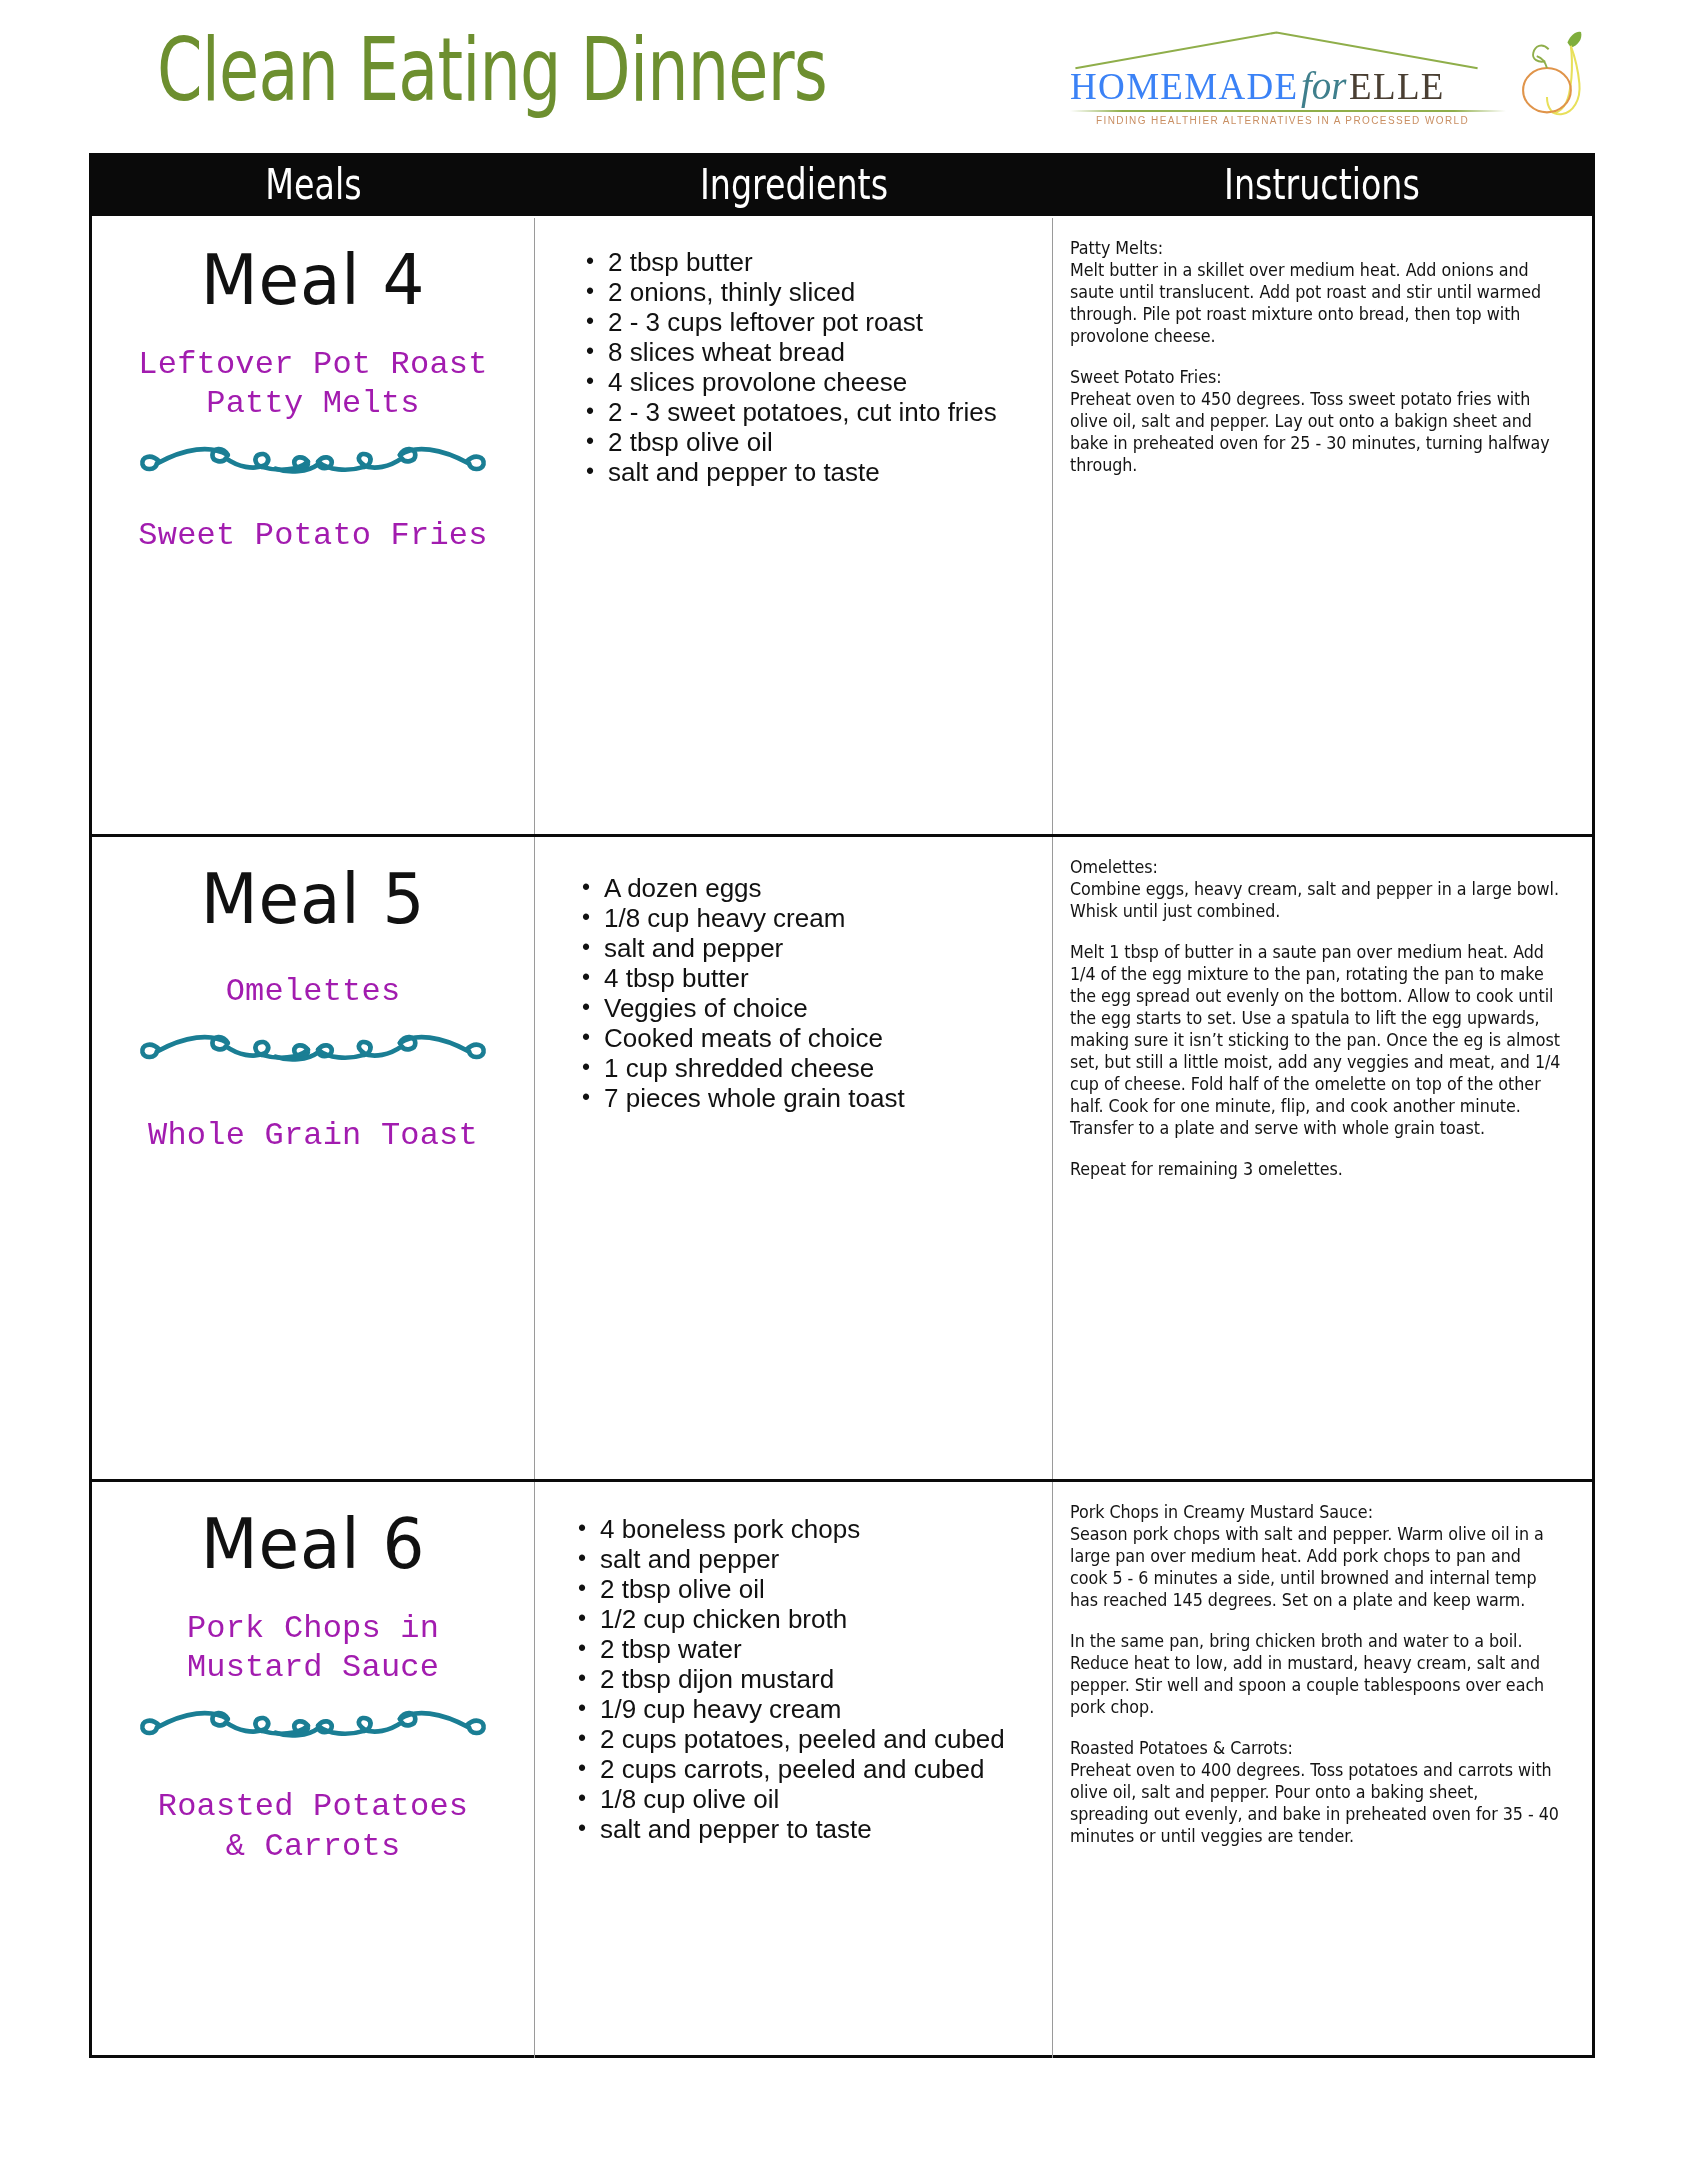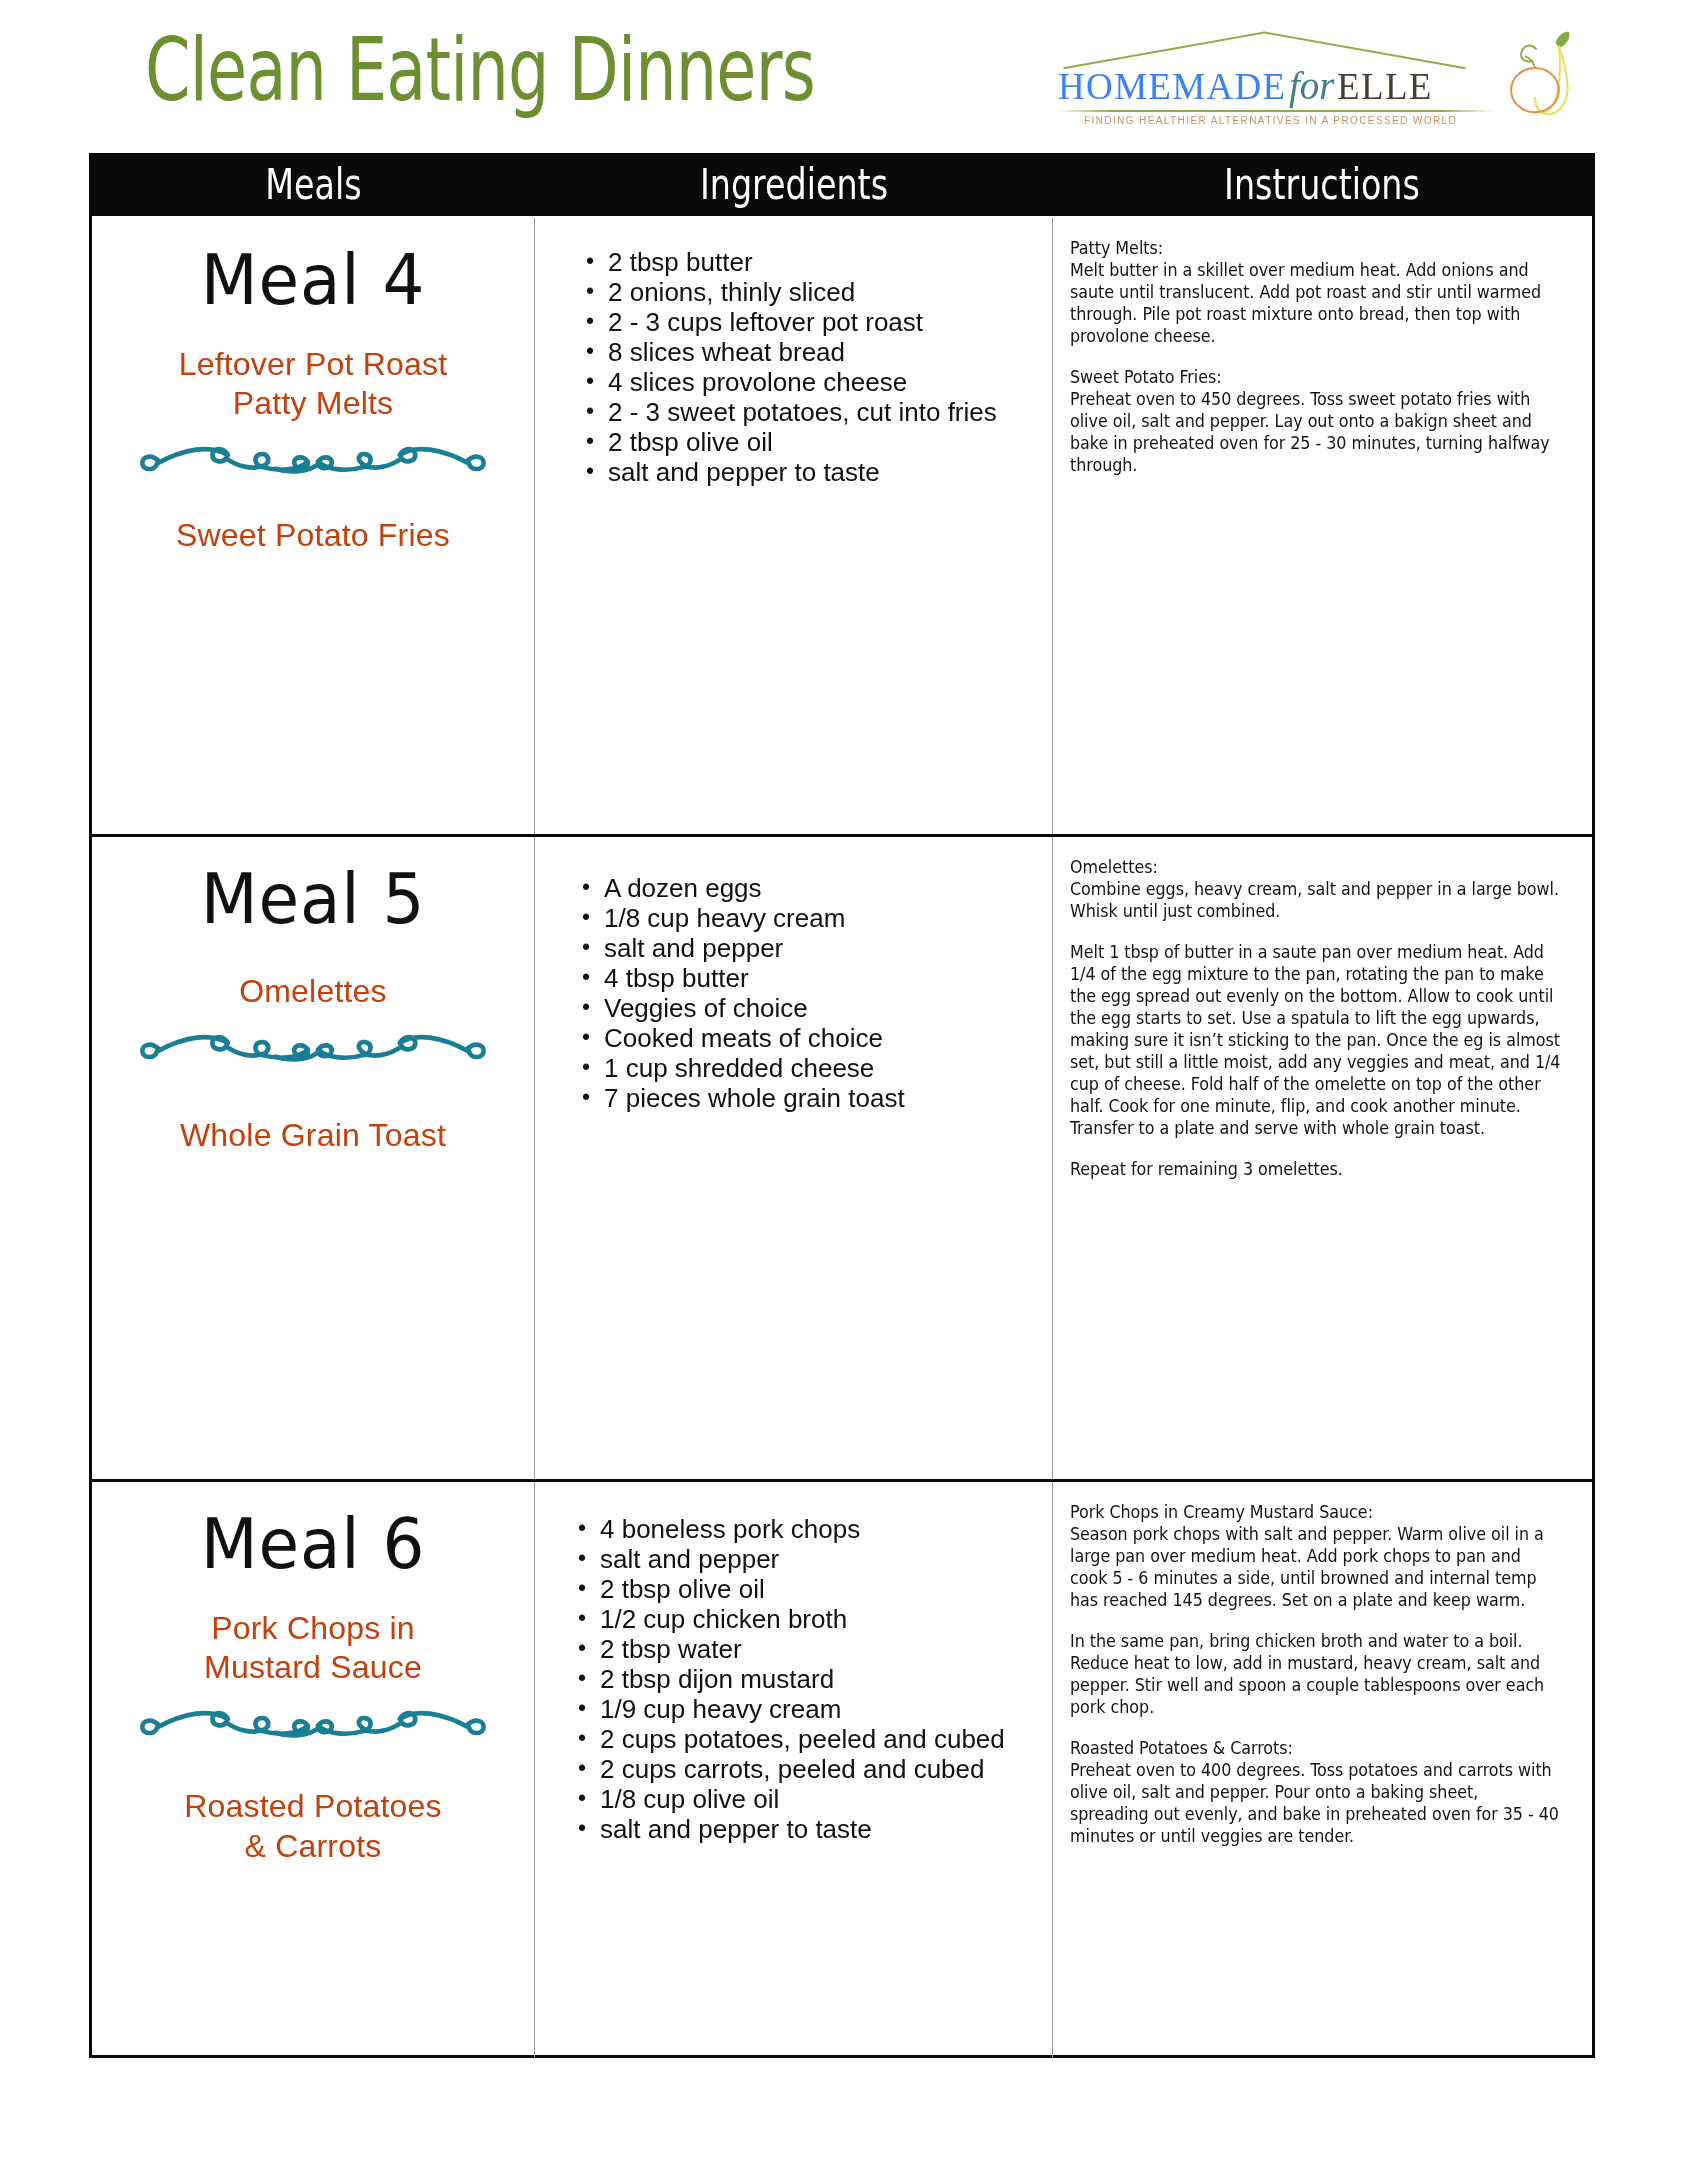--- a/index.html
+++ b/index.html
@@ -18,21 +18,21 @@
   .page {
     position: relative;
     width: 1685px;
     height: 2181px;
     background: #ffffff;
   }
 
   
   .doc-header {
     position: absolute;
-    left: 4px;
+    left: 16px;
     top: 0;
     width: 1377px;
     height: 150px;
   }
   .doc-title {
     position: absolute;
     left: 141px;
     top: 25.6px;
     font-family: "DejaVu Sans Condensed", "Liberation Sans Narrow", "Liberation Sans", sans-serif;
     font-size: 78px;
@@ -179,24 +179,24 @@
     font-family: "DejaVu Sans", sans-serif;
     font-size: 66px;
     color: #111111;
     text-align: center;
     letter-spacing: 0.9px;
     font-weight: 400;
     transform: scaleY(1.06);
     margin-top: 19px;
   }
   .meal-sub {
-    font-family: Liberation Sans, sans-serif;
+    font-family: Liberation Mono, monospace;
     font-size: 32px;
     line-height: 1.24;
-    color: #c2410c;
+    color: #a21caf;
     text-align: center;
     padding: 0 24px;
     font-weight: 400;
     letter-spacing: 0.2px;
   }
   .meal-sub.first { margin-top: 25.6px; }
   .meal-sub.second { margin-top: 6.8px; }
 
   .flourish {
     display: block;

